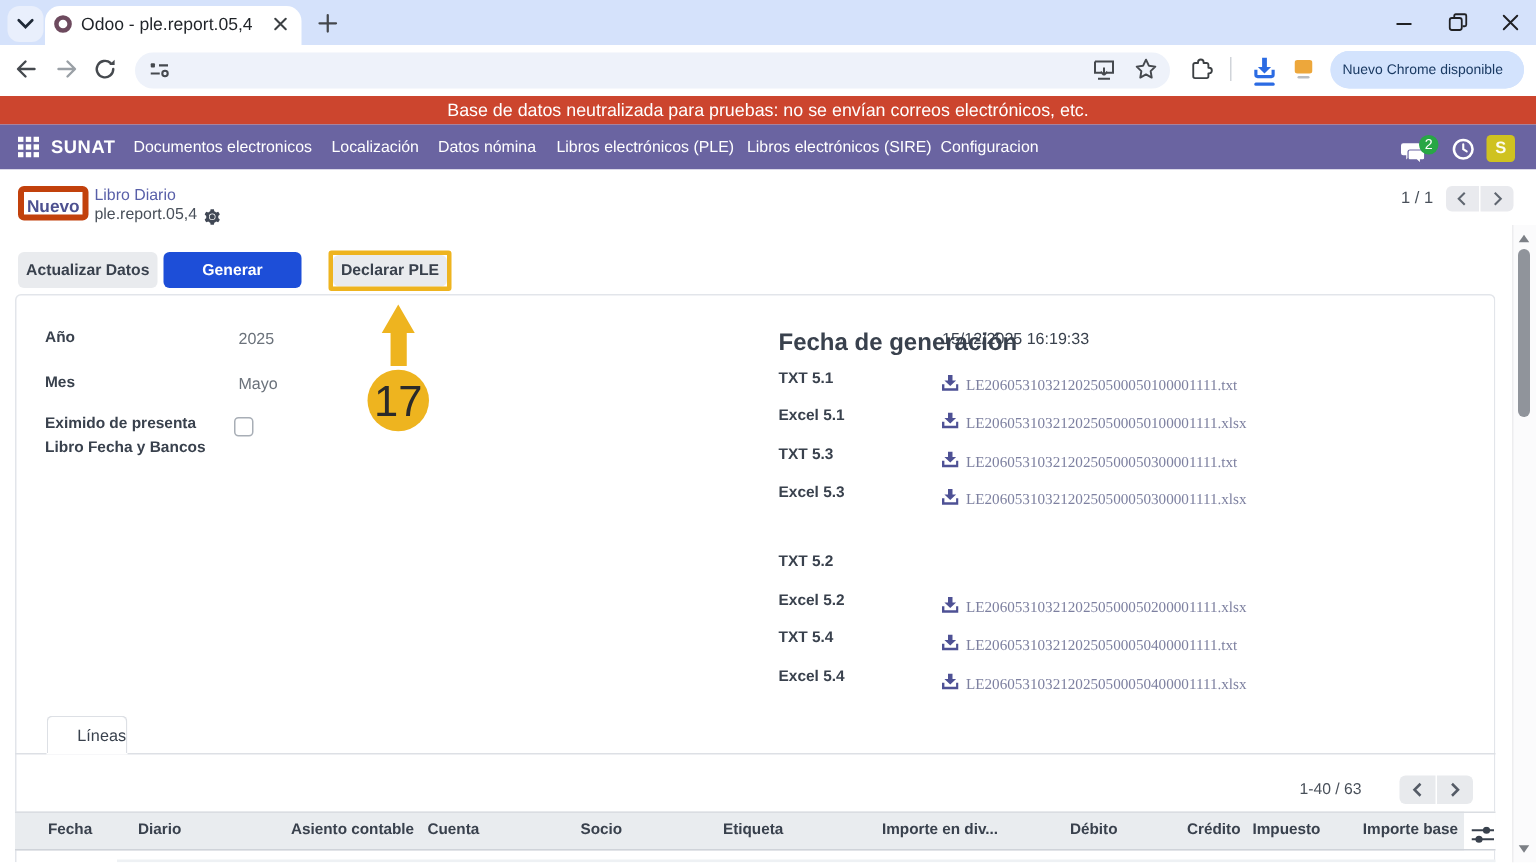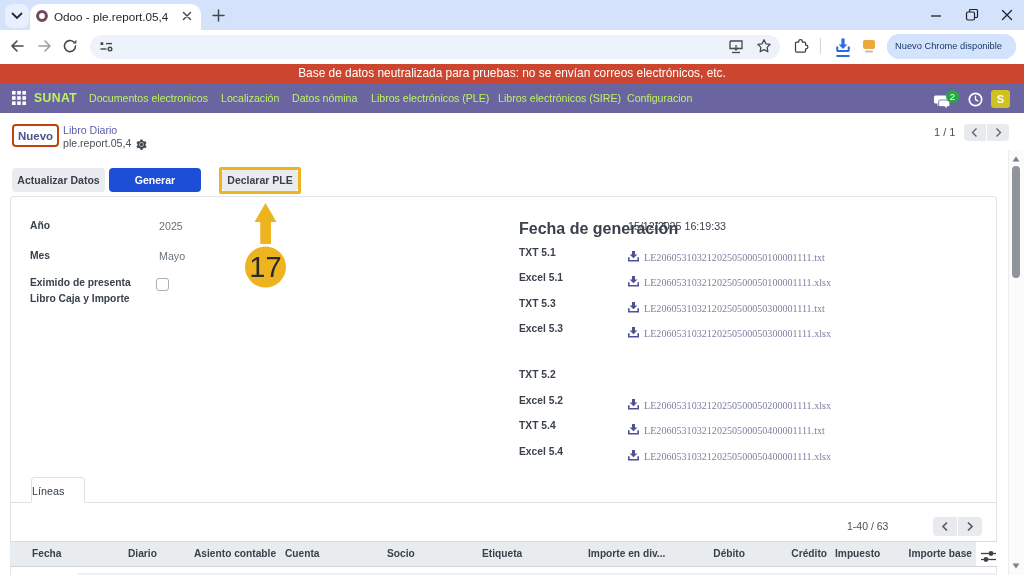--- a/index.html
+++ b/index.html
@@ -14,26 +14,26 @@
 #tabtitle { position:absolute; left:54px; top:10px; font-size:11.7px; color:#1f2328; letter-spacing:0; }
 #toolbar { position:absolute; left:0; top:30px; width:1024px; height:34px; background:#fff; }
 #omnibox { position:absolute; left:90px; top:35px; width:690px; height:24px; border-radius:12px; background:#eef2fa; }
 #url { position:absolute; left:118px; top:42px; font-size:10.7px; color:#1e2125; letter-spacing:0px; white-space:nowrap; }
 #newchrome { position:absolute; left:887px; top:34px; width:129px; height:25px; border-radius:13px; background:#d3e3fd; }
 #newchrome span { position:absolute; left:8px; top:6.5px; font-size:9.3px; color:#1a3a63; white-space:nowrap; }
 
 
 #banner { position:absolute; left:0; top:64px; width:1024px; height:19px; background:#cc452e; color:#fff; font-size:11.9px; text-align:center; line-height:19px; }
 #navbar { position:absolute; left:0; top:83px; width:1024px; height:30px; background:#6a64a1; }
-.navitem { position:absolute; top:0; height:30px; line-height:31px; color:#bef264; font-size:10.6px; white-space:nowrap; }
+.navitem { position:absolute; top:0; height:30px; line-height:31px; color:#ffffff; font-size:10.6px; white-space:nowrap; }
 #brand { font-weight:bold; font-size:12.2px; letter-spacing:0.4px; }
 
 
 #crumbrow { position:absolute; left:0; top:113px; width:1024px; height:37px; background:#fff; }
-#btn-nuevo { position:absolute; left:12px; top:11px; width:47px; height:23px; background:#fff; border:2px solid #c2410c; border-radius:4px; color:#4d5190; font-size:11.5px; font-weight:bold; text-align:center; line-height:21px; }
+#btn-nuevo { position:absolute; left:12px; top:11px; width:47px; height:23px; background:#fff; border:4px solid #c2410c; border-radius:4px; color:#4d5190; font-size:11.5px; font-weight:bold; text-align:center; line-height:21px; }
 #bc1 { position:absolute; left:63px; top:11px; font-size:10.6px; color:#585fa8; }
 #bc2 { position:absolute; left:63px; top:24px; font-size:10.6px; color:#49505a; }
 #pagercount { position:absolute; left:934px; top:13px; font-size:11px; color:#49505a; }
 .pagerbtn { position:absolute; top:11px; width:22px; height:17px; background:#e9eaee; }
 
 
 #content { position:absolute; left:0; top:150px; width:1008px; height:425px; background:#fff; overflow:hidden; }
 .hbtn { position:absolute; top:18px; height:24px; border-radius:4px; font-size:10.5px; font-weight:bold; line-height:24px; text-align:center; }
 #sheet { position:absolute; left:10px; top:46px; width:987px; height:379px; background:#fff; border:1px solid #e2e5ea; border-radius:4px 4px 0 0; border-bottom:none; }
 .flabel { position:absolute; font-size:10.3px; font-weight:bold; color:#39414d; white-space:nowrap; }
@@ -190,21 +190,21 @@
     <div class="hbtn" style="left:12px; width:93px; background:#e9ebee; color:#39414d;">Actualizar Datos</div>
     <div class="hbtn" style="left:109px; width:92px; background:#1d4ed8; color:#fff;">Generar Estructuras</div>
     <div class="hbtn" style="left:222px; top:20px; width:76px; height:21px; line-height:21px; background:#e9ebee; color:#39414d;">Declarar PLE</div>
     <div class="anno" style="left:219px; top:17px; width:82px; height:27px; border:3px solid #eeb41f; border-radius:2px;"></div>
     <div id="sheet">
       <div class="flabel" style="left:19px; top:23px;">Año</div>
       <div class="fval" style="left:148px; top:23px;">2025</div>
       <div class="flabel" style="left:19px; top:53px;">Mes</div>
       <div class="fval" style="left:148px; top:53px;">Mayo</div>
       <div class="flabel" style="left:19px; top:80px;">Eximido de presenta</div>
-      <div class="flabel" style="left:19px; top:96px;">Libro Caja y Importe</div>
+      <div class="flabel" style="left:19px; top:96px;">Libro Fecha y Bancos</div>
       <div class="abs" style="left:145px; top:81px; width:13px; height:13px; border:1px solid #a8aeb6; border-radius:3px; background:#fff;"></div>
       <div class="dlabel" style="top:23px; font-size:16px;">Fecha de generación</div>
       <div class="fval" style="left:617px; top:23px; color:#39414d;">15/12/2025 16:19:33</div>
       <div class="dlabel" style="top:50px;">TXT 5.1</div>
       <div class="dlabel" style="top:75px;">Excel 5.1</div>
       <div class="dlabel" style="top:101px;">TXT 5.3</div>
       <div class="dlabel" style="top:126px;">Excel 5.3</div>
       <div class="dlabel" style="top:172px;">TXT 5.2</div>
       <div class="dlabel" style="top:198px;">Excel 5.2</div>
       <div class="dlabel" style="top:223px;">TXT 5.4</div>
@@ -251,36 +251,36 @@
               <path d="M0,6.2 v4.3 h11 v-4.3 h-1.6 v2.7 h-7.8 v-2.7 z"></path>
             </g>
           </svg><span>LE2060531032120250500050400001111.xlsx</span></div>
     </div>
     <svg class="anno" style="left:240px; top:50px;" width="52" height="90" viewBox="0 0 52 90">
       <circle cx="25.5" cy="67" r="20.5" fill="#eeb41f"></circle>
       <polygon points="25.5,3 36.5,22 31,22 31,44 20.5,44 20.5,22 14.5,22" fill="#eeb41f"></polygon>
       <rect x="20.5" y="21" width="10.5" height="23" fill="#eeb41f"></rect>
       <text x="25.5" y="77" font-size="29" fill="#2a2a2a" text-anchor="middle" font-family="Liberation Sans, sans-serif">17</text>
     </svg>
-    <div id="tab-lineas" class="abs" style="left:31px; top:327px; width:54px; height:26px; background:#fff; border:1px solid #dde0e5; border-bottom:none; border-radius:4px 4px 0 0; font-size:10.8px; color:#39414d; text-align:left; line-height:26px;">Líneas</div>
+    <div id="tab-lineas" class="abs" style="left:31px; top:327px; width:54px; height:26px; background:#fff; border:1px solid #dde0e5; border-bottom:none; border-radius:4px 4px 0 0; font-size:10.8px; color:#39414d; text-align:right; line-height:26px;">Líneas</div>
     <div class="abs" style="left:10px; top:352px; width:987px; height:1px; background:#dde0e5;"></div>
     <div class="abs" style="left:31px; top:352px; width:54px; height:1px; background:#fff;"></div>
-    <div class="abs" style="left:847px; top:370px; width:80px; text-align:left; font-size:10.5px; color:#49505a;">1-40 / 63</div>
+    <div class="abs" style="left:847px; top:370px; width:80px; text-align:center; font-size:10.5px; color:#49505a;">1-40 / 63</div>
     <div class="abs" style="left:933px; top:367px; width:24px; height:19px; background:#e8eaed; border-radius:4px 0 0 4px;"></div>
     <div class="abs" style="left:958px; top:367px; width:24px; height:19px; background:#e8eaed; border-radius:0 4px 4px 0;"></div>
     <svg class="abs" style="left:940px; top:371px;" width="10" height="11" viewBox="0 0 10 11">
         <polyline points="7,1.5 3,5.5 7,9.5" fill="none" stroke="#545b66" stroke-width="1.7"></polyline>
       </svg>
     <svg class="abs" style="left:965px; top:371px;" width="10" height="11" viewBox="0 0 10 11">
         <polyline points="3,1.5 7,5.5 3,9.5" fill="none" stroke="#545b66" stroke-width="1.7"></polyline>
       </svg>
     <div id="thead" class="abs" style="left:10px; top:391px; width:966px; height:26px; background:#e9ecef; border-top:1px solid #dadde2; border-bottom:1px solid #cfd3d9;"></div>
     <div class="abs" style="left:976px; top:391px; width:21px; height:26px; background:#fff; border-top:1px solid #dadde2; border-bottom:1px solid #cfd3d9;"></div>
     <div class="th" style="left:32px;">Fecha</div>
-    <div class="th" style="left:92px;margin-left:36px;">Diario</div>
+    <div class="th" style="left:92px;">Diario</div>
     <div class="th" style="left:194px;">Asiento contable</div>
     <div class="th" style="left:285px;">Cuenta</div>
     <div class="th" style="left:387px;">Socio</div>
     <div class="th" style="left:482px;">Etiqueta</div>
     <div class="th" style="left:588px;">Importe en div...</div>
     <div class="th" style="left:665px; width:80px; text-align:right;">Débito</div>
     <div class="th" style="left:747px; width:80px; text-align:right;">Crédito</div>
     <div class="th" style="left:835px;">Impuesto</div>
     <div class="th" style="left:892px; width:80px; text-align:right;">Importe base</div>
     <div class="abs" style="left:78px; top:423px; width:919px; height:2px; background:#eef1f4;"></div>

